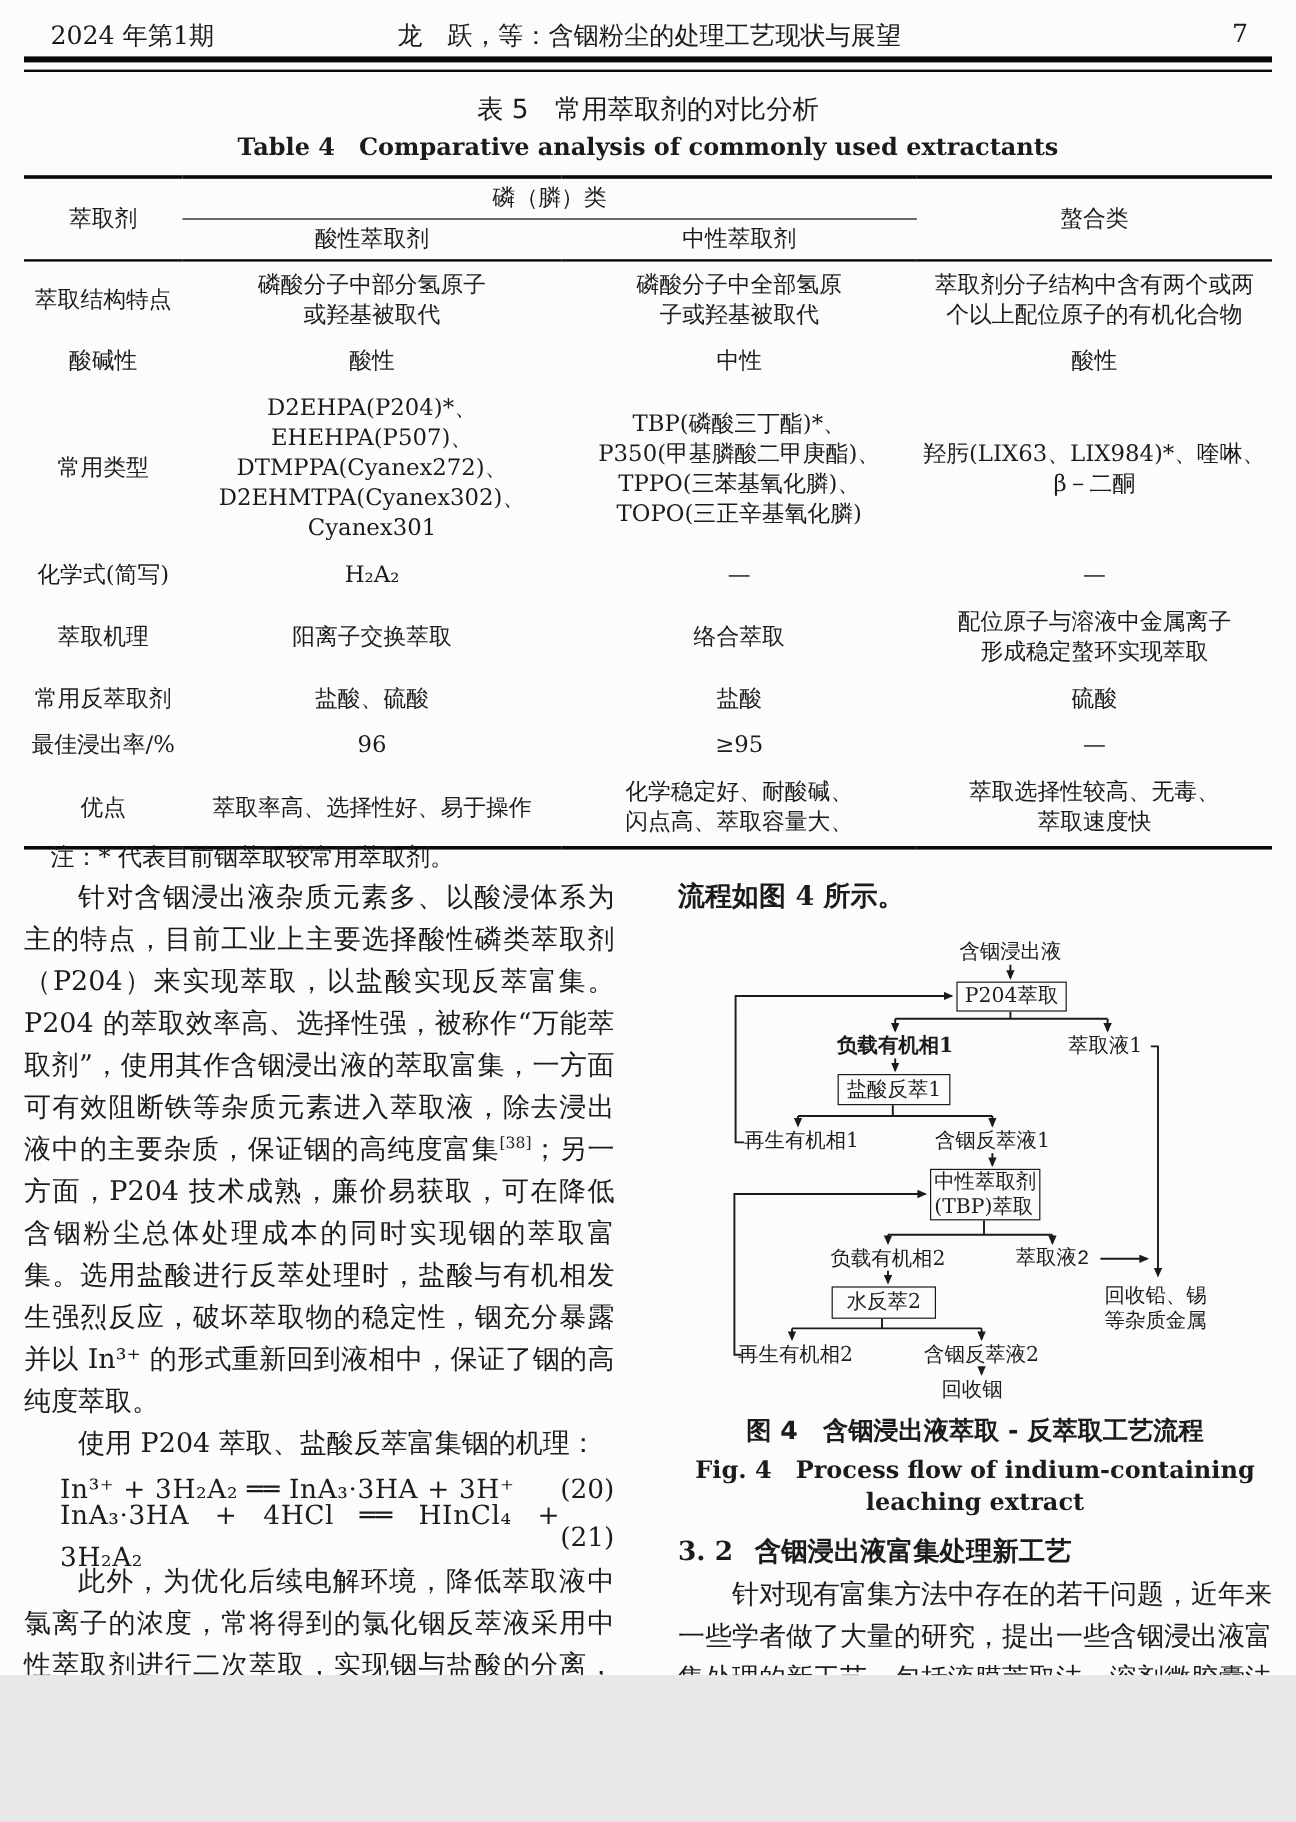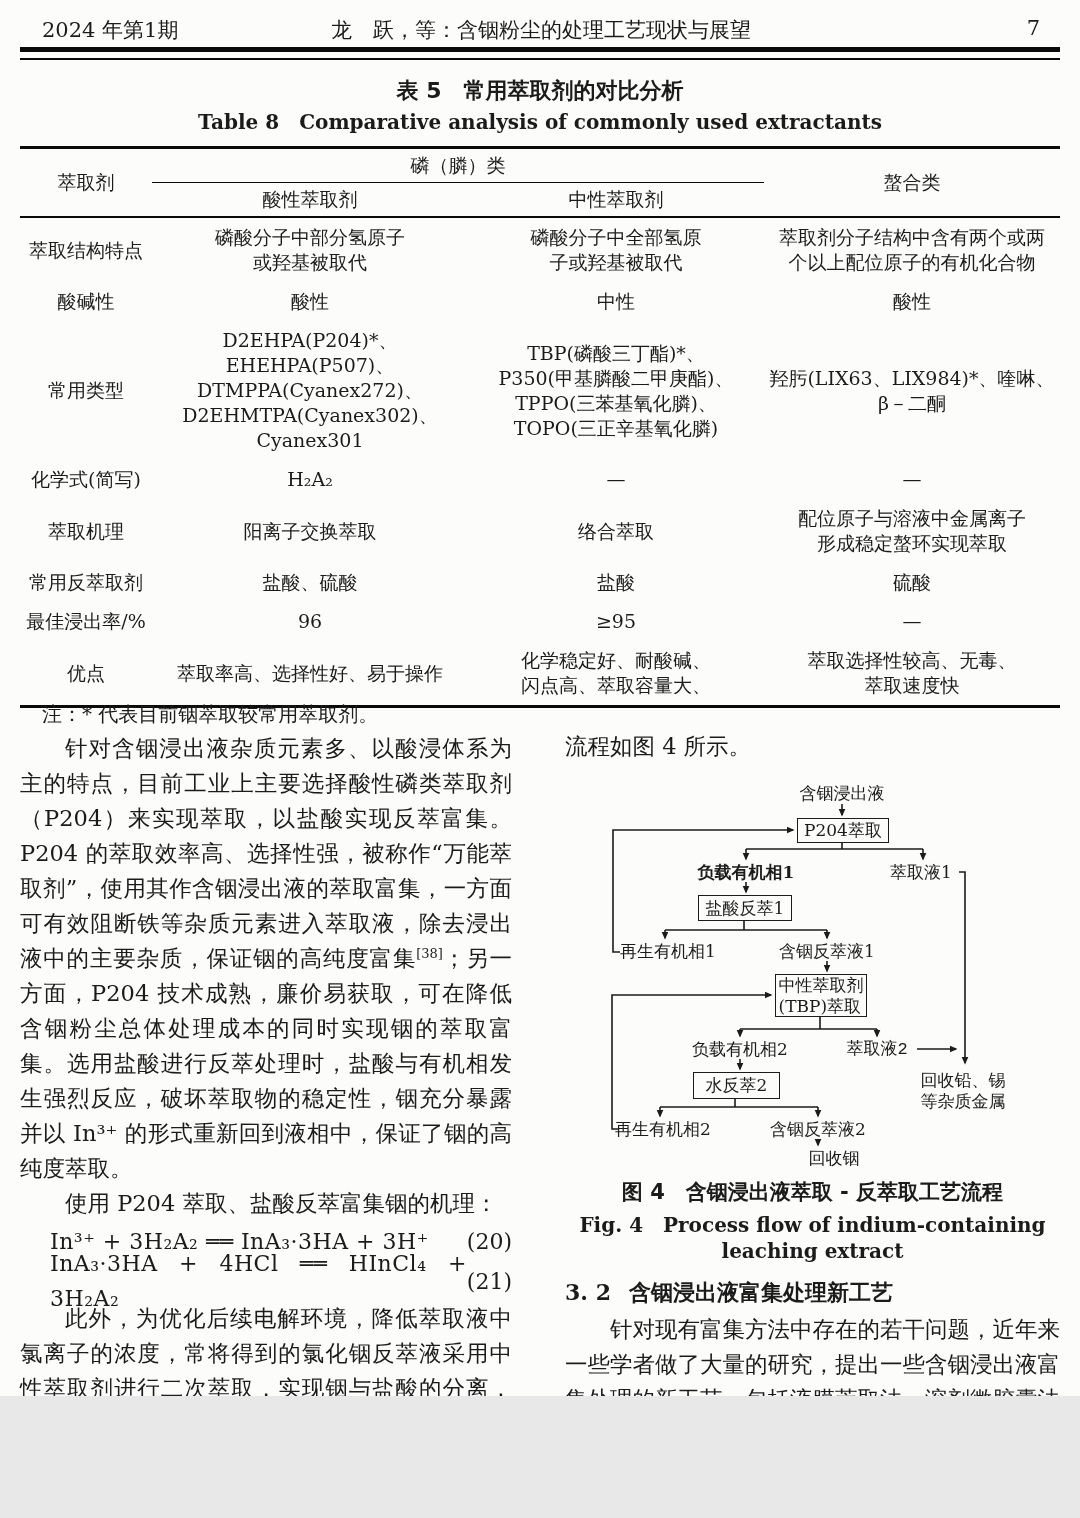--- a/index.html
+++ b/index.html
@@ -10,21 +10,21 @@
   }
   
   .pg-header{position:absolute; top:16px; left:42px; right:40px; height:28px; font-size:21px;}
   .pg-header .hd-left{position:absolute; left:0; top:0;}
   .pg-header .hd-center{position:absolute; left:0; right:0; top:0; text-align:center;}
   .pg-header .hd-right{position:absolute; right:0; top:0;}
   .rule-thick{position:absolute; top:47px; left:20px; width:1040px; height:5px; background:#0a0a0a;}
   .rule-thin{position:absolute; top:58px; left:20px; width:1040px; height:2px; background:#0a0a0a;}
   
   .tbl-title-zh{position:absolute; top:76px; left:0; width:100%; text-align:center;
-    font-family:"DejaVu Sans","Liberation Sans",sans-serif; font-weight:bold; font-size:22px;}
+    font-family:"DejaVu Sans","Liberation Sans",sans-serif; font-weight:normal; font-size:22px;}
   .tbl-title-en{position:absolute; top:109px; left:0; width:100%; text-align:center;
     font-weight:bold; font-size:20px;}
   
   .tbl-wrap{position:absolute; top:146px; left:20px; width:1040px;}
   table.cmp{width:100%; border-collapse:collapse; font-size:19px; line-height:25px;
     border-top:3px solid #0a0a0a; border-bottom:3px solid #0a0a0a;}
   table.cmp th, table.cmp td{font-weight:normal; text-align:center; vertical-align:middle;
     padding:6px 4px; white-space:pre-line;}
   table.cmp thead th{padding:4px 4px;}
   th.phos-span{border-bottom:1.5px solid #0a0a0a;}
@@ -33,21 +33,21 @@
   .col-label{width:132px;} .col-acid{width:316px;} .col-neutral{width:296px;} .col-chelate{width:296px;}
   .tbl-note{position:absolute; top:701px; left:42px; font-size:20px;}
   
   .left-col{position:absolute; top:731px; left:20px; width:492px; font-size:22.5px;
     line-height:35px; text-align:justify;}
   .left-col p{margin:0;}
   .indent{text-indent:2em;}
   sup.ref{font-size:13px; vertical-align:super; line-height:0;}
   .eq-row{display:flex; justify-content:space-between; align-items:center; height:40px; font-size:22px;}
   .eq-row .eq-expr{padding-left:30px; letter-spacing:0.5px;}
-  .right-intro{position:absolute; top:731px; left:565px; width:495px; font-size:22.5px;}
+  .right-intro{position:absolute; top:731px; left:565px; width:495px; font-size:22.5px;font-weight:bold;}
   
   .fc{position:absolute; top:782px; left:590px; width:480px; height:398px;
     font-size:17px; line-height:21px;}
   .fc svg{position:absolute; left:0; top:0;}
   .fc-label{position:absolute; transform:translateX(-50%); white-space:pre-line; text-align:center;}
   .fc-box{position:absolute; border:1.5px solid #1b1b1b; background:#fcfcfa;
     display:flex; align-items:center; justify-content:center; text-align:left; white-space:pre-line;}
   
   .cap-zh{position:absolute; top:1178px; left:565px; width:495px; text-align:center;
     font-family:"DejaVu Sans","Liberation Sans",sans-serif; font-weight:bold; font-size:21px;}
@@ -72,21 +72,21 @@
 
   <div class="pg-header">
     <span class="hd-left">2024 年第1期</span>
     <span class="hd-center">龙　跃，等：含铟粉尘的处理工艺现状与展望</span>
     <span class="hd-right">7</span>
   </div>
   <div class="rule-thick"></div>
   <div class="rule-thin"></div>
 
   <div class="tbl-title-zh">表 5　常用萃取剂的对比分析</div>
-  <div class="tbl-title-en">Table 8　Comparative analysis of commonly used extractants</div>
+  <div class="tbl-title-en">Table 4　Comparative analysis of commonly used extractants</div>
 
   <div class="tbl-wrap">
     <table class="cmp">
       <colgroup>
         <col class="col-label">
           <col class="col-acid">
           <col class="col-neutral">
           <col class="col-chelate">
       </colgroup>
       <thead>
@@ -221,21 +221,21 @@
     <div class="fc-box" style="left:108px; top:113px; width:92px; height:24px;">盐酸反萃1</div>
     <div class="fc-label" style="left:78px;  top:159px;">再生有机相1</div>
     <div class="fc-label" style="left:237px; top:159px;">含铟反萃液1</div>
     <div class="fc-box" style="left:185px; top:192px; width:90px; height:41px;">中性萃取剂
 (TBP)萃取</div>
     <div class="fc-label" style="left:150px; top:257px;">负载有机相2</div>
     <div class="fc-label" style="left:287px; top:257px;font-family:Liberation Mono, monospace;">萃取液2</div>
     <div class="fc-box" style="left:103px; top:290px; width:85px; height:25px;">水反萃2</div>
     <div class="fc-label" style="left:73px;  top:337px;">再生有机相2</div>
     <div class="fc-label" style="left:228px; top:337px;">含铟反萃液2</div>
-    <div class="fc-label" style="left:244px; top:366px;">回收铟</div>
+    <div class="fc-label" style="left:220px; top:366px;">回收铟</div>
     <div class="fc-label" style="left:373px; top:288px;">回收铅、锡
 等杂质金属</div>
   </div>
 
   <div class="cap-zh">图 4　含铟浸出液萃取 - 反萃取工艺流程</div>
   <div class="cap-en1">Fig. 4　Process flow of indium-containing leaching extract</div>
 
   <div class="sec-head">
     <span class="sec-no">3. 2</span><span class="sec-title">含铟浸出液富集处理新工艺</span>
   </div>

